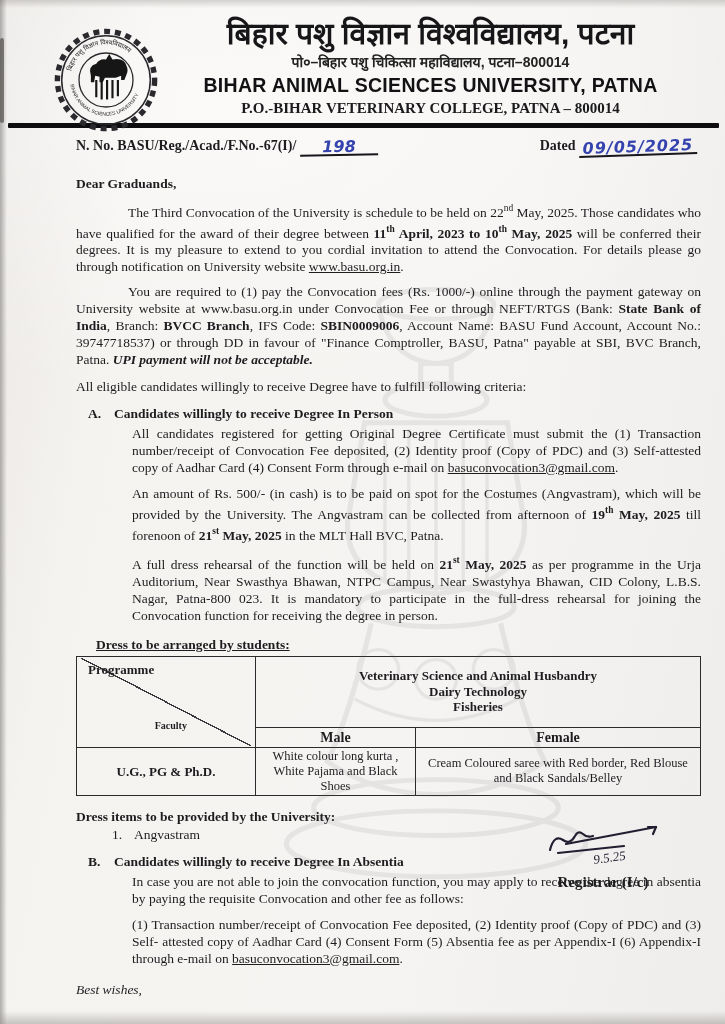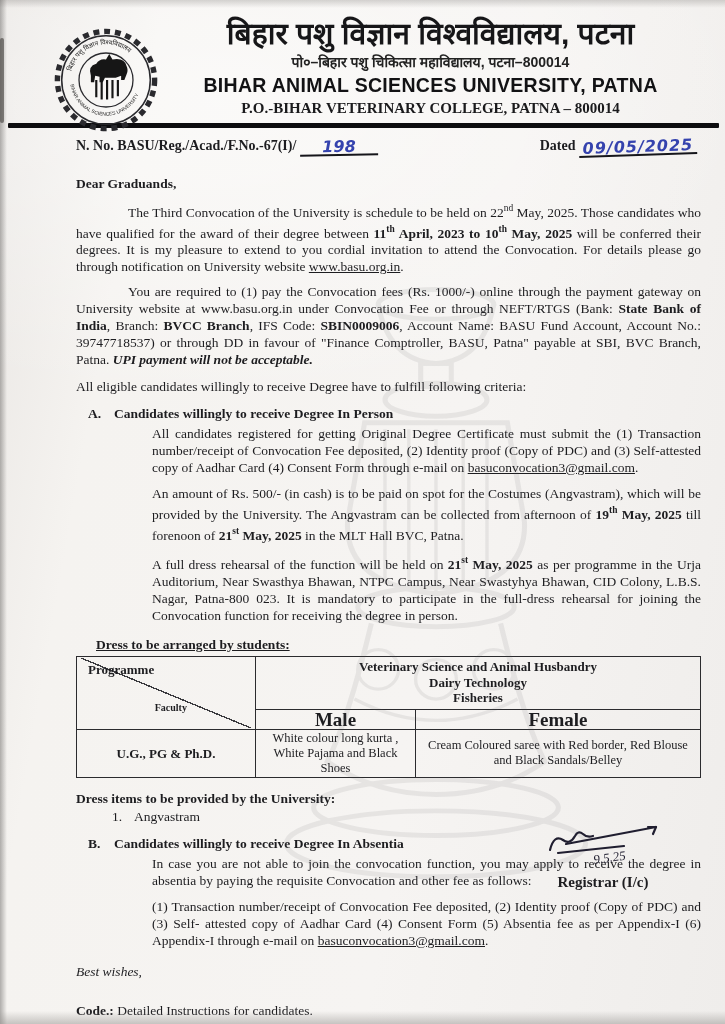--- a/index.html
+++ b/index.html
@@ -46,32 +46,32 @@
 
   .salutation{margin-top:19px;font-weight:700;}
   p{margin:0;}
   .para{margin-top:8px;text-align:justify;}
   .firstline{text-indent:52px;}
   .criteria{margin-top:10px;}
 
   .section{margin-top:10px;margin-left:12px;}
   .sec-head{font-weight:700;}
   .sec-head .sec-label{display:inline-block;width:26px;}
-  .sec-body{margin-left:64px;text-align:justify;margin-top:3px;}
+  .sec-body{margin-left:44px;text-align:justify;margin-top:3px;}
   .sec-body + .sec-body{margin-top:9px;}
 
   .tbl-head{margin-top:12px;font-weight:700;text-decoration:underline;margin-left:20px;}
   table.dress{border-collapse:collapse;width:100%;margin-top:3px;table-layout:fixed;}
   table.dress td{border:1.2px solid #2b2b2e;padding:1px 4px;vertical-align:middle;}
   .grp-cell{text-align:center;font-weight:700;font-size:13px;line-height:15.5px;padding:3px 2px;}
-  .mf-cell{text-align:center;font-weight:700;font-size:19px;height:17px;line-height:15px;}
+  .mf-cell{text-align:center;font-weight:700;font-size:14px;height:17px;line-height:15px;}
   .lbl-cell{text-align:center;font-weight:700;font-size:13px;}
   .dress-cell{text-align:center;font-size:12.5px;line-height:15px;padding:2px 6px;}
   .corner-cell{padding:0;position:relative;}
-  .corner-inner{position:relative;height:70px;
+  .corner-inner{position:relative;height:88px;
     background:linear-gradient(to top right, transparent calc(50% - .7px), #3a3a3e calc(50% - .7px), #3a3a3e calc(50% + .7px), transparent calc(50% + .7px));}
   .corner-top{position:absolute;top:3px;left:7px;font-weight:700;font-size:13px;}
   .corner-bottom{position:absolute;bottom:12px;left:50%;transform:translateX(-35%);font-weight:700;font-size:10px;}
 
   .provided-head{margin-top:12px;font-weight:700;}
   .provided-item{margin-left:36px;margin-top:1px;}
   .provided-item .num{display:inline-block;width:22px;}
 
   .best-wishes{margin-top:14px;font-style:italic;}
   .encl{margin-top:22px;}

